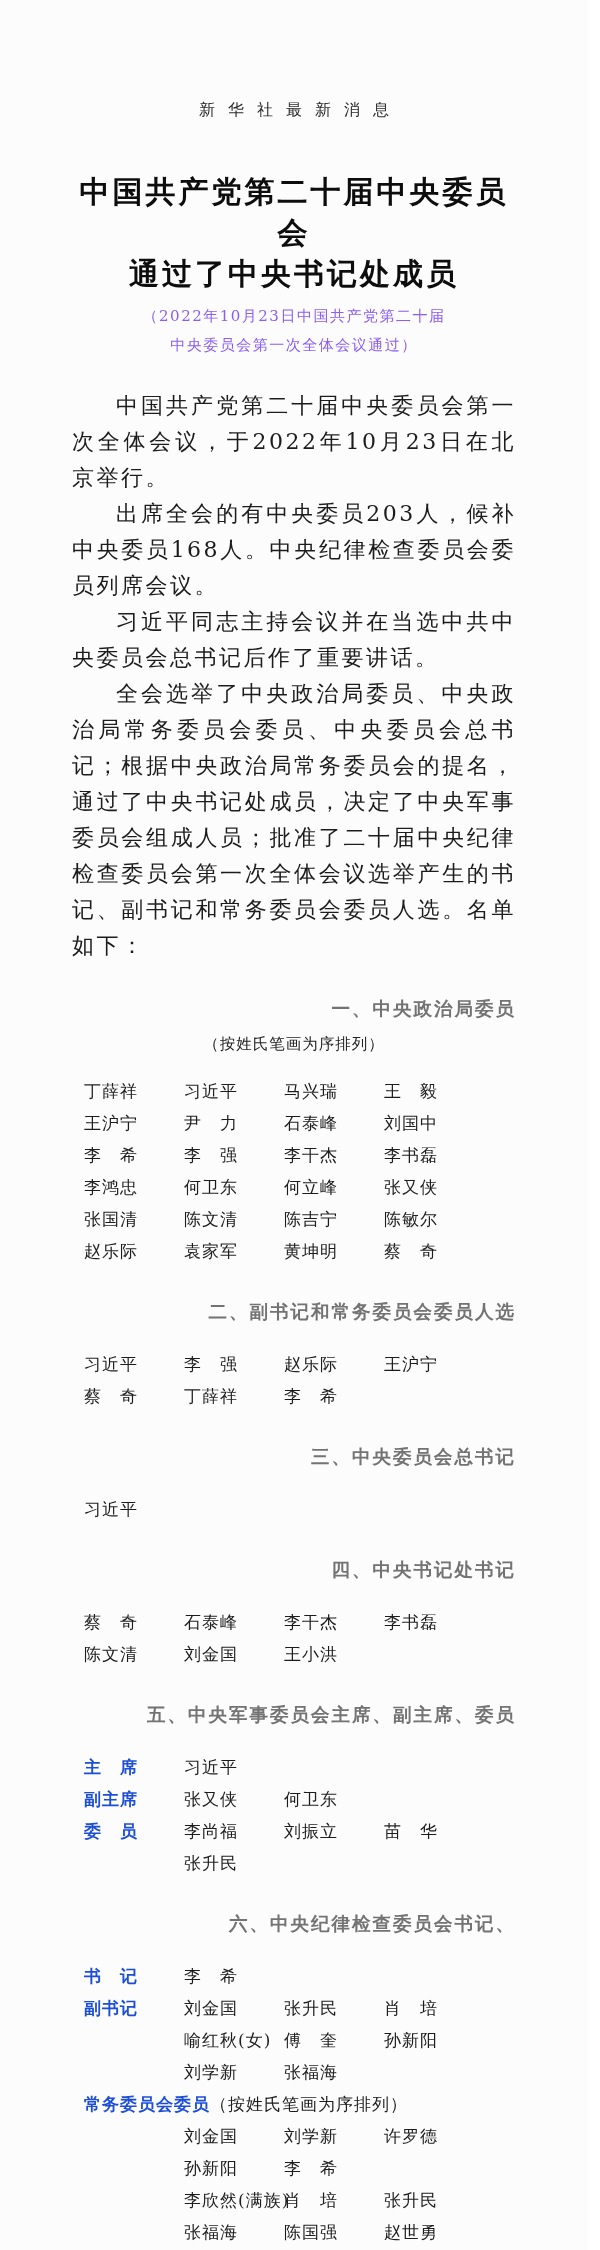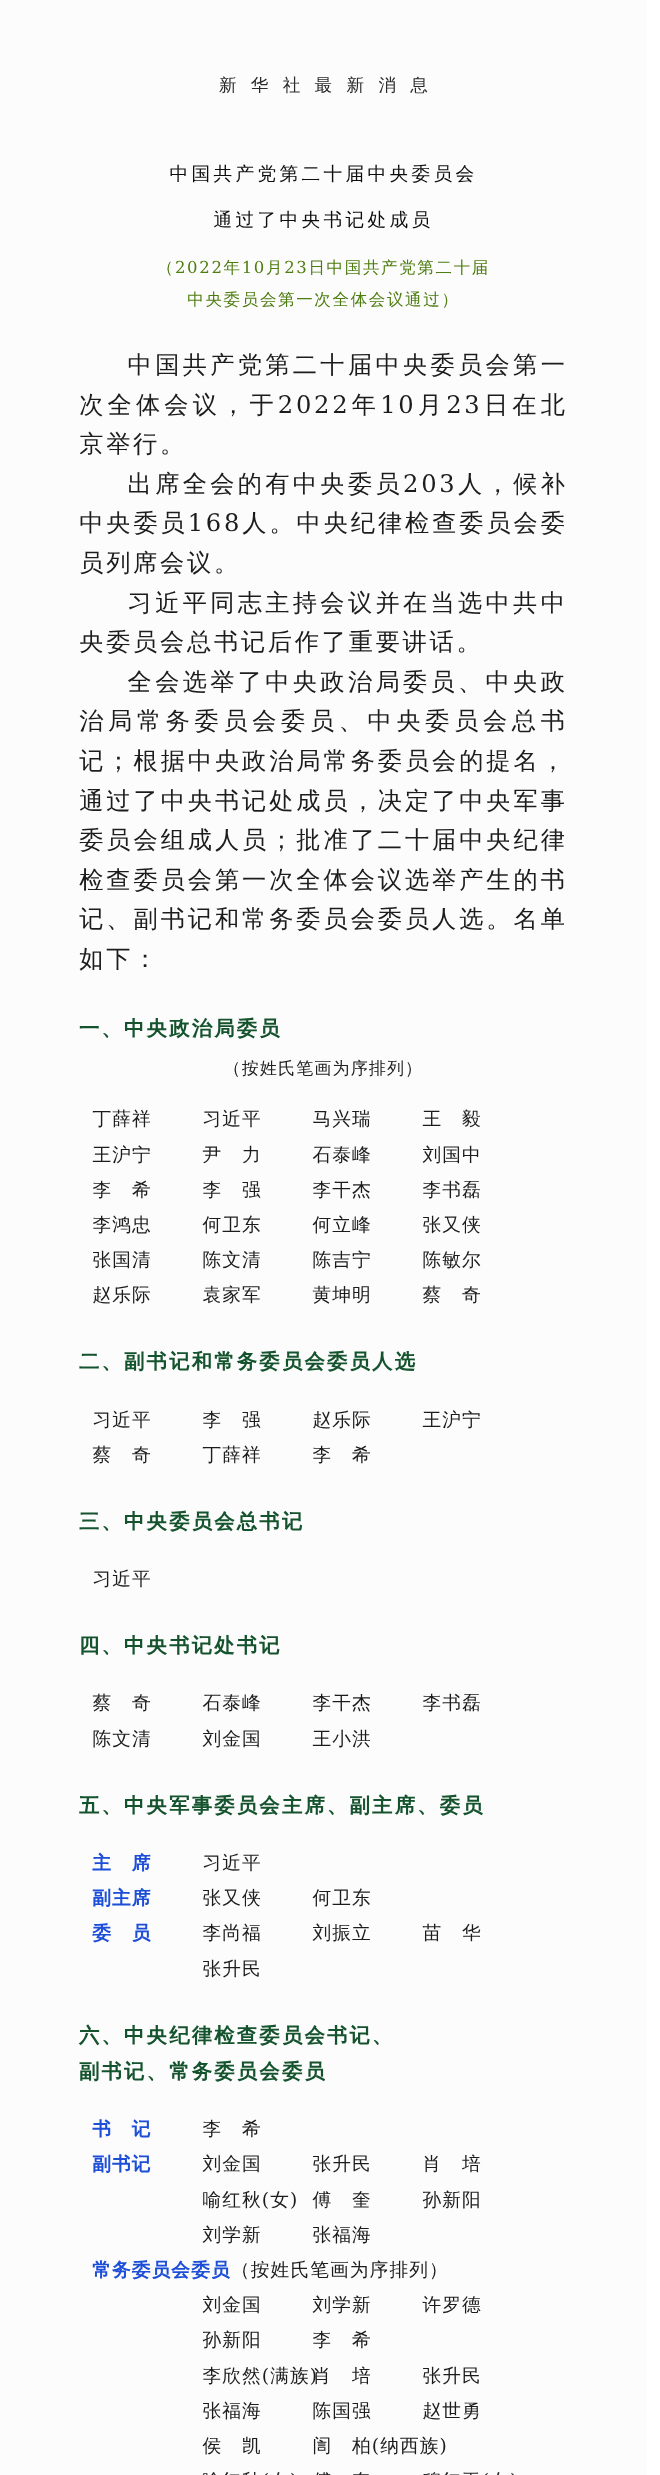--- a/index.html
+++ b/index.html
@@ -3,65 +3,65 @@
 <meta charset="utf-8">
 <style>
   html, body { margin:0; padding:0; background:#ffffff; }
   .page {
     position:relative;
     width:588px; height:2250px;
     background:#fcfcfc;
     color:#1e1e1e;
     font-family:"DejaVu Serif", serif;
     box-sizing:border-box;
-    padding:68px 72px 0 72px;
+    padding:100px 72px 0 72px;
     overflow:hidden;
   }
   .masthead {
     text-align:center;
     font-size:16px;
     letter-spacing:13px;
     padding-left:13px; 
     color:#2a2a2a;
   }
   .title {
     margin-top:50px;
     text-align:center;
     font-family:"DejaVu Sans", sans-serif;
-    font-weight:normal;
-    font-size:17px;
+    font-weight:bold;
+    font-size:30px;
     line-height:41px;
     letter-spacing:3px;
     color:#0d0d0d;
   }
   .subtitle {
     margin-top:8px;
     text-align:center;
     font-size:15px;
     line-height:29px;
     letter-spacing:1.5px;
-    color:#4d7c0f;
+    color:#8b5cf6;
   }
   .body-text {
     margin-top:28px;
     font-size:22px;
     line-height:36px;
     letter-spacing:2.5px;
     text-align:justify;
     color:#1c1c1c;
   }
   .body-text p { margin:0; text-indent:2em; }
   .section-heading {
-    text-align:left;
+    text-align:right;
     font-family:"DejaVu Sans", sans-serif;
     font-weight:bold;
     font-size:18.5px;
     line-height:33px;
     letter-spacing:2px;
-    color:#14532d;
+    color:#737373;
     margin:28px 0 0 0;
   }
   .section-note {
     text-align:center;
     font-size:15.5px;
     letter-spacing:1px;
     margin-top:9px;
     color:#222;
   }
   .name-block { margin:20px 0 0 12px; font-size:17px; letter-spacing:1px; color:#1c1c1c; }
@@ -201,21 +201,20 @@
     <div class="grid-row">
       <div class="cell label"></div>
       <div class="cell">张升民</div>
       <div class="cell"></div>
       <div class="cell"></div>
     </div>
   </div>
 
   <div class="section-heading">
     <div>六、中央纪律检查委员会书记、</div>
-    <div>副书记、常务委员会委员</div>
   </div>
   <div class="name-block">
     <div class="grid-row">
       <div class="cell label">书　记</div>
       <div class="cell">李　希</div>
       <div class="cell"></div>
       <div class="cell"></div>
     </div>
     <div class="grid-row">
       <div class="cell label">副书记</div>

